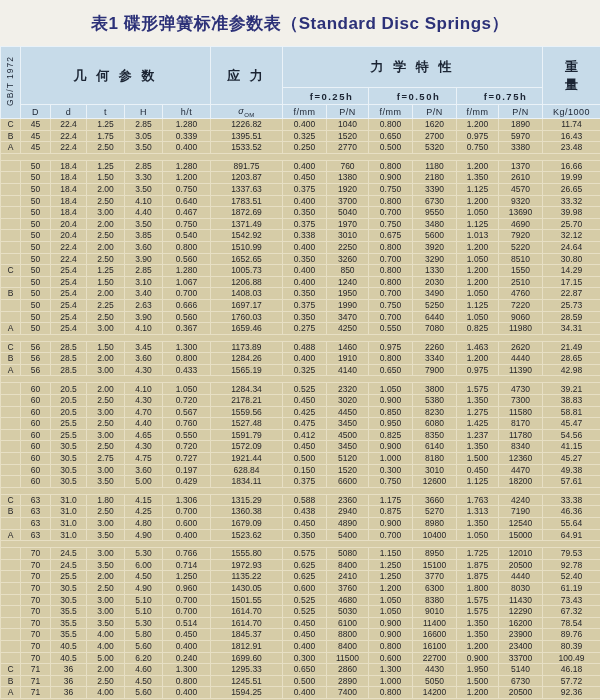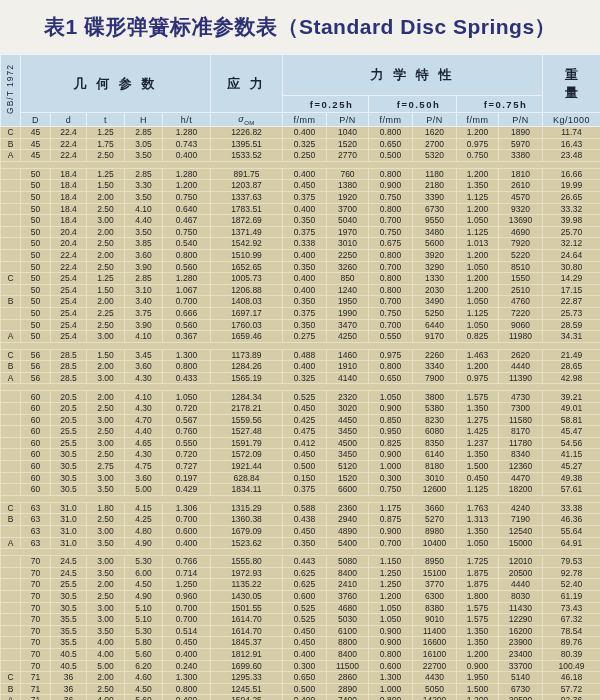--- a/index.html
+++ b/index.html
@@ -3,25 +3,25 @@
 <meta charset="utf-8">
 <style>
   html,body{margin:0;padding:0;}
   body{
     width:600px;height:700px;
     background:#d6cca7;
     font-family:"Liberation Sans","DejaVu Sans",sans-serif;
     overflow:hidden;
   }
   .title{
-    height:54px;
+    height:46px;
     background:#f2f0ea;
     display:flex;align-items:center;justify-content:center;
     font-weight:bold;
-    font-size:21px;
+    font-size:17px;
     color:#2c3178;
     letter-spacing:0.5px;
     white-space:nowrap;
   }
   table{
     width:600px;
     border-collapse:collapse;
     table-layout:fixed;
   }
   thead th{
@@ -137,21 +137,21 @@
           <td>1.200</td>
           <td>1890</td>
           <td>11.74</td>
         </tr>
         <tr>
           <td>B</td>
           <td>45</td>
           <td>22.4</td>
           <td>1.75</td>
           <td>3.05</td>
-          <td>0.743</td>
+          <td>0.339</td>
           <td>1395.51</td>
           <td>0.325</td>
           <td>1520</td>
           <td>0.650</td>
           <td>2700</td>
           <td>0.975</td>
           <td>5970</td>
           <td>16.43</td>
         </tr>
         <tr>
@@ -179,21 +179,21 @@
           <td>18.4</td>
           <td>1.25</td>
           <td>2.85</td>
           <td>1.280</td>
           <td>891.75</td>
           <td>0.400</td>
           <td>760</td>
           <td>0.800</td>
           <td>1180</td>
           <td>1.200</td>
-          <td>1810</td>
+          <td>1370</td>
           <td>16.66</td>
         </tr>
         <tr>
           <td></td>
           <td>50</td>
           <td>18.4</td>
           <td>1.50</td>
           <td>3.30</td>
           <td>1.200</td>
           <td>1203.87</td>
@@ -363,21 +363,21 @@
           <td>3490</td>
           <td>1.050</td>
           <td>4760</td>
           <td>22.87</td>
         </tr>
         <tr>
           <td></td>
           <td>50</td>
           <td>25.4</td>
           <td>2.25</td>
-          <td>3.75</td>
+          <td>2.63</td>
           <td>0.666</td>
           <td>1697.17</td>
           <td>0.375</td>
           <td>1990</td>
           <td>0.750</td>
           <td>5250</td>
           <td>1.125</td>
           <td>7220</td>
           <td>25.73</td>
         </tr>
@@ -401,21 +401,21 @@
           <td>A</td>
           <td>50</td>
           <td>25.4</td>
           <td>3.00</td>
           <td>4.10</td>
           <td>0.367</td>
           <td>1659.46</td>
           <td>0.275</td>
           <td>4250</td>
           <td>0.550</td>
-          <td>9170</td>
+          <td>7080</td>
           <td>0.825</td>
           <td>11980</td>
           <td>34.31</td>
         </tr>
         <tr class="sep">
           <td colspan="14"></td>
         </tr>
         <tr>
           <td>C</td>
           <td>56</td>
@@ -490,21 +490,21 @@
           <td>2.50</td>
           <td>4.30</td>
           <td>0.720</td>
           <td>2178.21</td>
           <td>0.450</td>
           <td>3020</td>
           <td>0.900</td>
           <td>5380</td>
           <td>1.350</td>
           <td>7300</td>
-          <td>49.01</td>
+          <td>38.83</td>
         </tr>
         <tr>
           <td></td>
           <td>60</td>
           <td>20.5</td>
           <td>3.00</td>
           <td>4.70</td>
           <td>0.567</td>
           <td>1559.56</td>
           <td>0.425</td>
@@ -682,21 +682,21 @@
           <td colspan="14"></td>
         </tr>
         <tr>
           <td></td>
           <td>70</td>
           <td>24.5</td>
           <td>3.00</td>
           <td>5.30</td>
           <td>0.766</td>
           <td>1555.80</td>
-          <td>0.443</td>
+          <td>0.575</td>
           <td>5080</td>
           <td>1.150</td>
           <td>8950</td>
           <td>1.725</td>
           <td>12010</td>
           <td>79.53</td>
         </tr>
         <tr>
           <td></td>
           <td>70</td>

